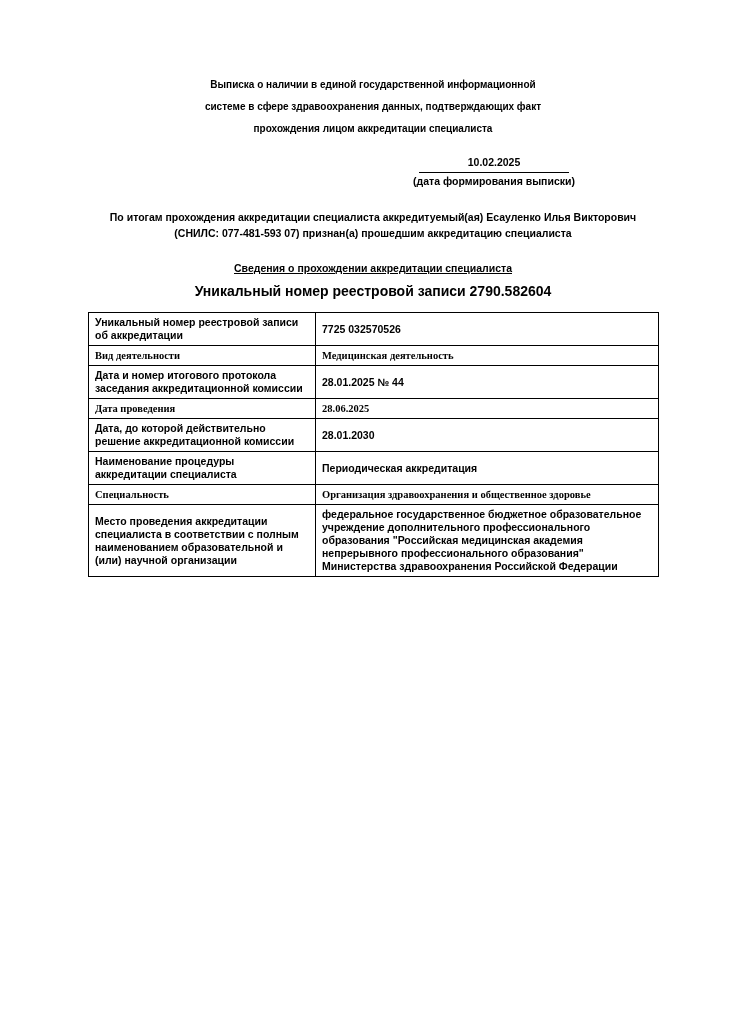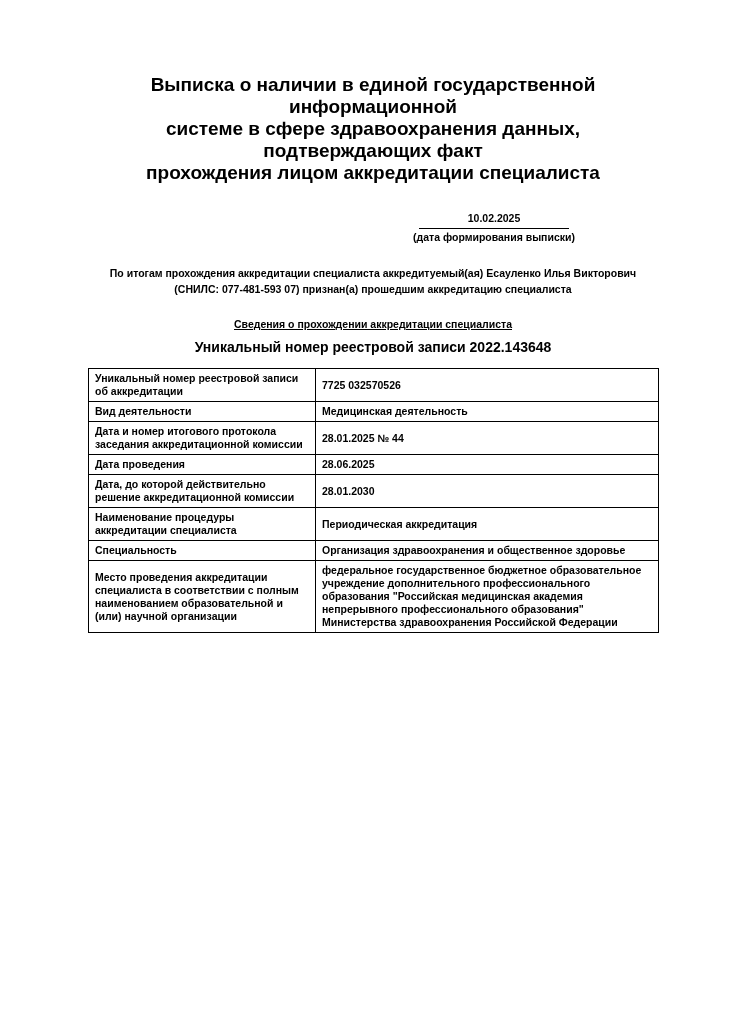--- a/index.html
+++ b/index.html
@@ -16,27 +16,27 @@
     height: 1029px;
     background: #ffffff;
     position: relative;
   }
   .content {
     width: 570px;
     margin: 0 auto;
     padding-top: 74px;
   }
   .doc-title {
-    font-size: 19px;
+    font-size: 10px;
     font-weight: 700;
     line-height: 22px;
     text-align: center;
   }
   .date-block {
-    margin-top: 28px;
+    margin-top: 16px;
     margin-left: 321px;
     width: 170px;
     text-align: center;
     font-size: 10.5px;
     font-weight: 700;
     line-height: 13px;
   }
   .date-underline {
     width: 150px;
     margin: 0 auto;
@@ -78,21 +78,21 @@
     font-size: 10.5px;
     font-weight: 700;
     line-height: 13px;
     padding: 3px 6px;
     vertical-align: middle;
     word-wrap: break-word;
   }
   td.label-cell { width: 227px; }
   td.value-cell { width: 343px; }
   tr.row-tall td { height: 33px; }
-  tr.row-short td { height: 20px; }
+  tr.row-short td { height: 20px; font-family: Liberation Serif, serif; }
   tr.row-xl td { height: 64px; }
 </style>
 </head>
 <body>
 
 <div class="page">
   <div class="content">
 
     <div class="doc-title">
       <div>Выписка о наличии в единой государственной информационной</div>
@@ -102,21 +102,21 @@
 
     <div class="date-block">
       <div class="date-underline">10.02.2025</div>
       <div class="date-caption">(дата формирования выписки)</div>
     </div>
 
     <div class="intro-paragraph">По итогам прохождения аккредитации специалиста аккредитуемый(ая) Есауленко Илья Викторович (СНИЛС: 077-481-593 07) признан(а) прошедшим аккредитацию специалиста</div>
 
     <div class="section-heading">Сведения о прохождении аккредитации специалиста</div>
 
-    <div class="registry-heading">Уникальный номер реестровой записи 2022.143648</div>
+    <div class="registry-heading">Уникальный номер реестровой записи 2790.582604</div>
 
     <table class="acc-table">
       <tbody>
         <tr class="row-tall">
           <td class="label-cell">Уникальный номер реестровой записи об аккредитации</td>
           <td class="value-cell">7725 032570526</td>
         </tr>
         <tr class="row-short">
           <td class="label-cell">Вид деятельности</td>
           <td class="value-cell">Медицинская деятельность</td>

